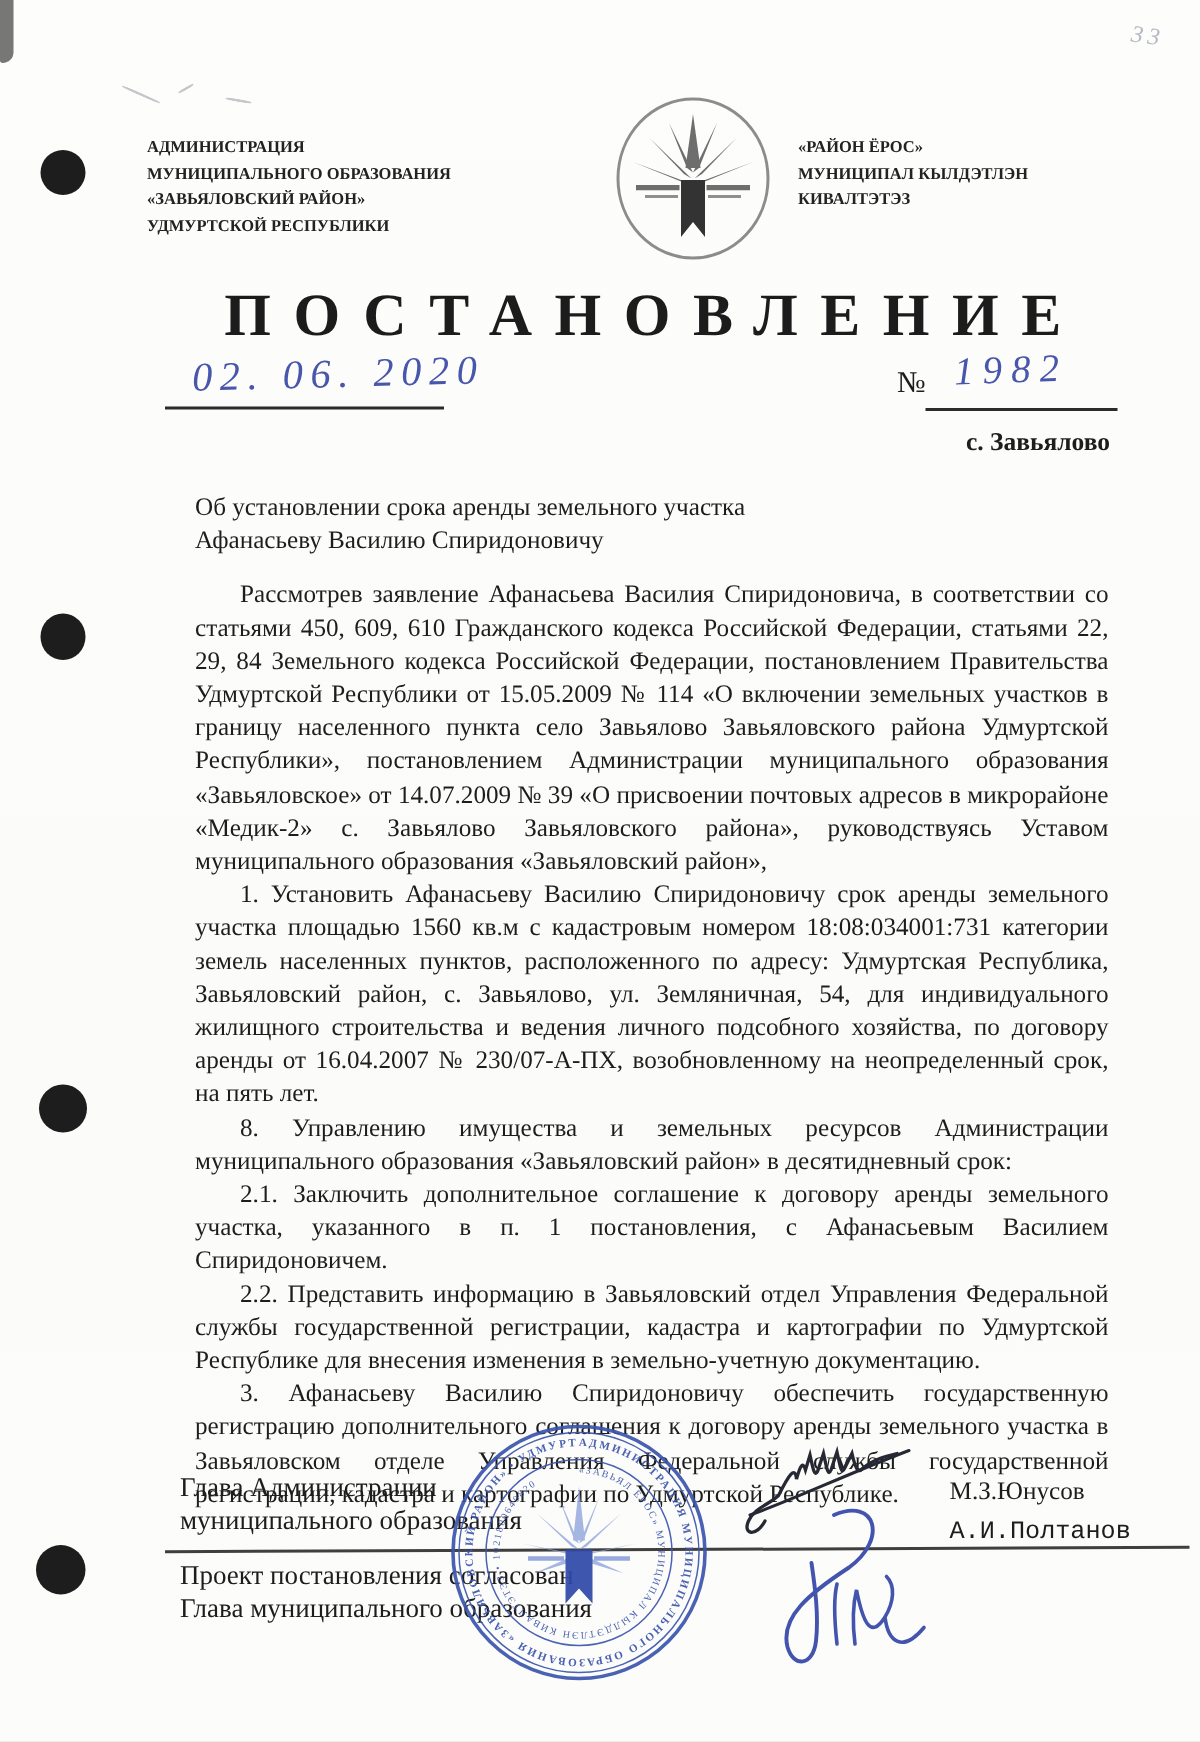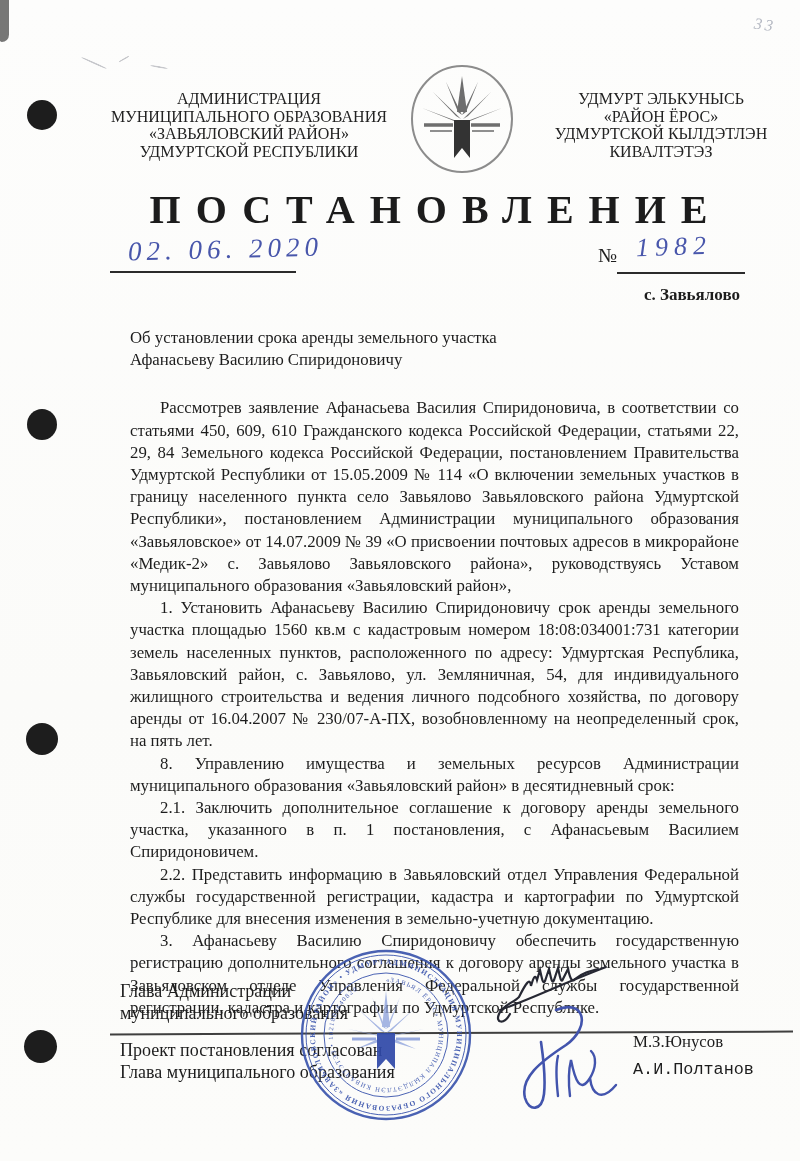--- a/index.html
+++ b/index.html
@@ -12,21 +12,21 @@
     overflow:hidden;
     font-family:"Liberation Serif", serif;
     color:#1d1d1d;
   }
   
   .punch-hole{position:absolute;background:#1d1d1d;border-radius:50%;}
   .corner-smudge{position:absolute;left:0;top:0;width:9px;height:42px;background:#4a4a4a;opacity:.75;border-radius:0 0 8px 2px;}
   .pencil-stroke{position:absolute;height:0;border-top:2px solid #c6c7cb;border-radius:50%;}
   .corner-note{position:absolute;left:754px;top:16px;color:#b4b8c2;font-size:16px;letter-spacing:3px;transform:rotate(8deg);font-style:italic;}
   
-  .org-block{position:absolute;text-align:center;font-weight:normal;font-size:16px;line-height:17.5px;color:#222;}
+  .org-block{position:absolute;font-weight:bold;font-size:11px;line-height:17.5px;color:#222;}
   .org-left{left:98px;top:90px;width:302px;}
   .org-right{left:532px;top:90px;width:258px;}
   .emblem{position:absolute;left:408px;top:62px;}
   
   .doc-title{
     position:absolute;left:128px;top:186px;width:616px;
     text-align:center;font-weight:bold;font-size:40px;letter-spacing:15px;
     color:#1c1c1c;white-space:nowrap;
   }
   
@@ -34,27 +34,27 @@
   .date-hand{position:absolute;left:128px;top:234px;font-size:27px;letter-spacing:5px;transform:rotate(-1.5deg);}
   .date-line{position:absolute;left:110px;top:271px;width:186px;height:0;border-top:2px solid #2b2b2b;}
   .num-label{position:absolute;left:598px;top:244px;font-size:20px;color:#1d1d1d;}
   .num-hand{position:absolute;left:636px;top:232px;font-size:26px;letter-spacing:6px;transform:rotate(-2deg);}
   .num-line{position:absolute;left:617px;top:272px;width:128px;height:0;border-top:2px solid #2b2b2b;}
   .place{position:absolute;left:130px;top:285px;width:610px;text-align:right;font-weight:bold;font-size:17px;}
   
   .doc-body{position:absolute;left:130px;top:327px;width:609px;font-size:16.8px;line-height:22.2px;}
   .doc-body p{margin:0;}
   .subject p{text-align:left;}
-  .subject{margin-bottom:26px;}
+  .subject{margin-bottom:14px;}
   .preamble{ text-align:justify;text-indent:30px;}
   .resolve-heading{font-weight:bold;letter-spacing:.4px;margin-top:17px !important;margin-bottom:21px !important;}
   .item{text-align:justify;text-indent:30px;}
   
   .sig-role{position:absolute;left:120px;font-size:18px;line-height:22.2px;}
-  .sig-name{position:absolute;left:633px;font-size:16.8px;margin-top:48px;}
+  .sig-name{position:absolute;left:633px;font-size:16.8px;}
   .divider{position:absolute;left:110px;top:1032px;width:683px;height:0;border-top:2px solid #3f3f3f;transform:rotate(-0.25deg);}
   .sig-svg{position:absolute;}
   .stamp{position:absolute;left:298px;top:947px;opacity:.92;}
 </style>
 </head>
 <body>
 
 <div class="page">
 
   <div class="corner-smudge"></div>
@@ -87,23 +87,22 @@
         <polygon points="14,46 46,58 51,61"></polygon>
         <polygon points="94,46 62,58 57,61"></polygon>
       </g>
       <path d="M16,63 H45 M63,63 H92" stroke="#6e6e6e" stroke-width="3.5"></path>
       <path d="M22,69 H44 M64,69 H86" stroke="#8f8f8f" stroke-width="2"></path>
       <polygon points="46,58 62,58 62,96 54,86 46,96" fill="#333333"></polygon>
     </svg>
   </div>
 
   <div class="org-block org-right">
-    <div>УДМУРТ  ЭЛЬКУНЫСЬ</div>
     <div>«РАЙОН ЁРОС»</div>
-    <div>УДМУРТСКОЙ КЫЛДЭТЛЭН</div>
+    <div>МУНИЦИПАЛ КЫЛДЭТЛЭН</div>
     <div>КИВАЛТЭТЭЗ</div>
   </div>
 
   <div class="doc-title">ПОСТАНОВЛЕНИЕ</div>
 
   <div class="date-hand hand">02. 06. 2020</div>
   <div class="date-line"></div>
   <div class="num-label">№</div>
   <div class="num-hand hand">1982</div>
   <div class="num-line"></div>

